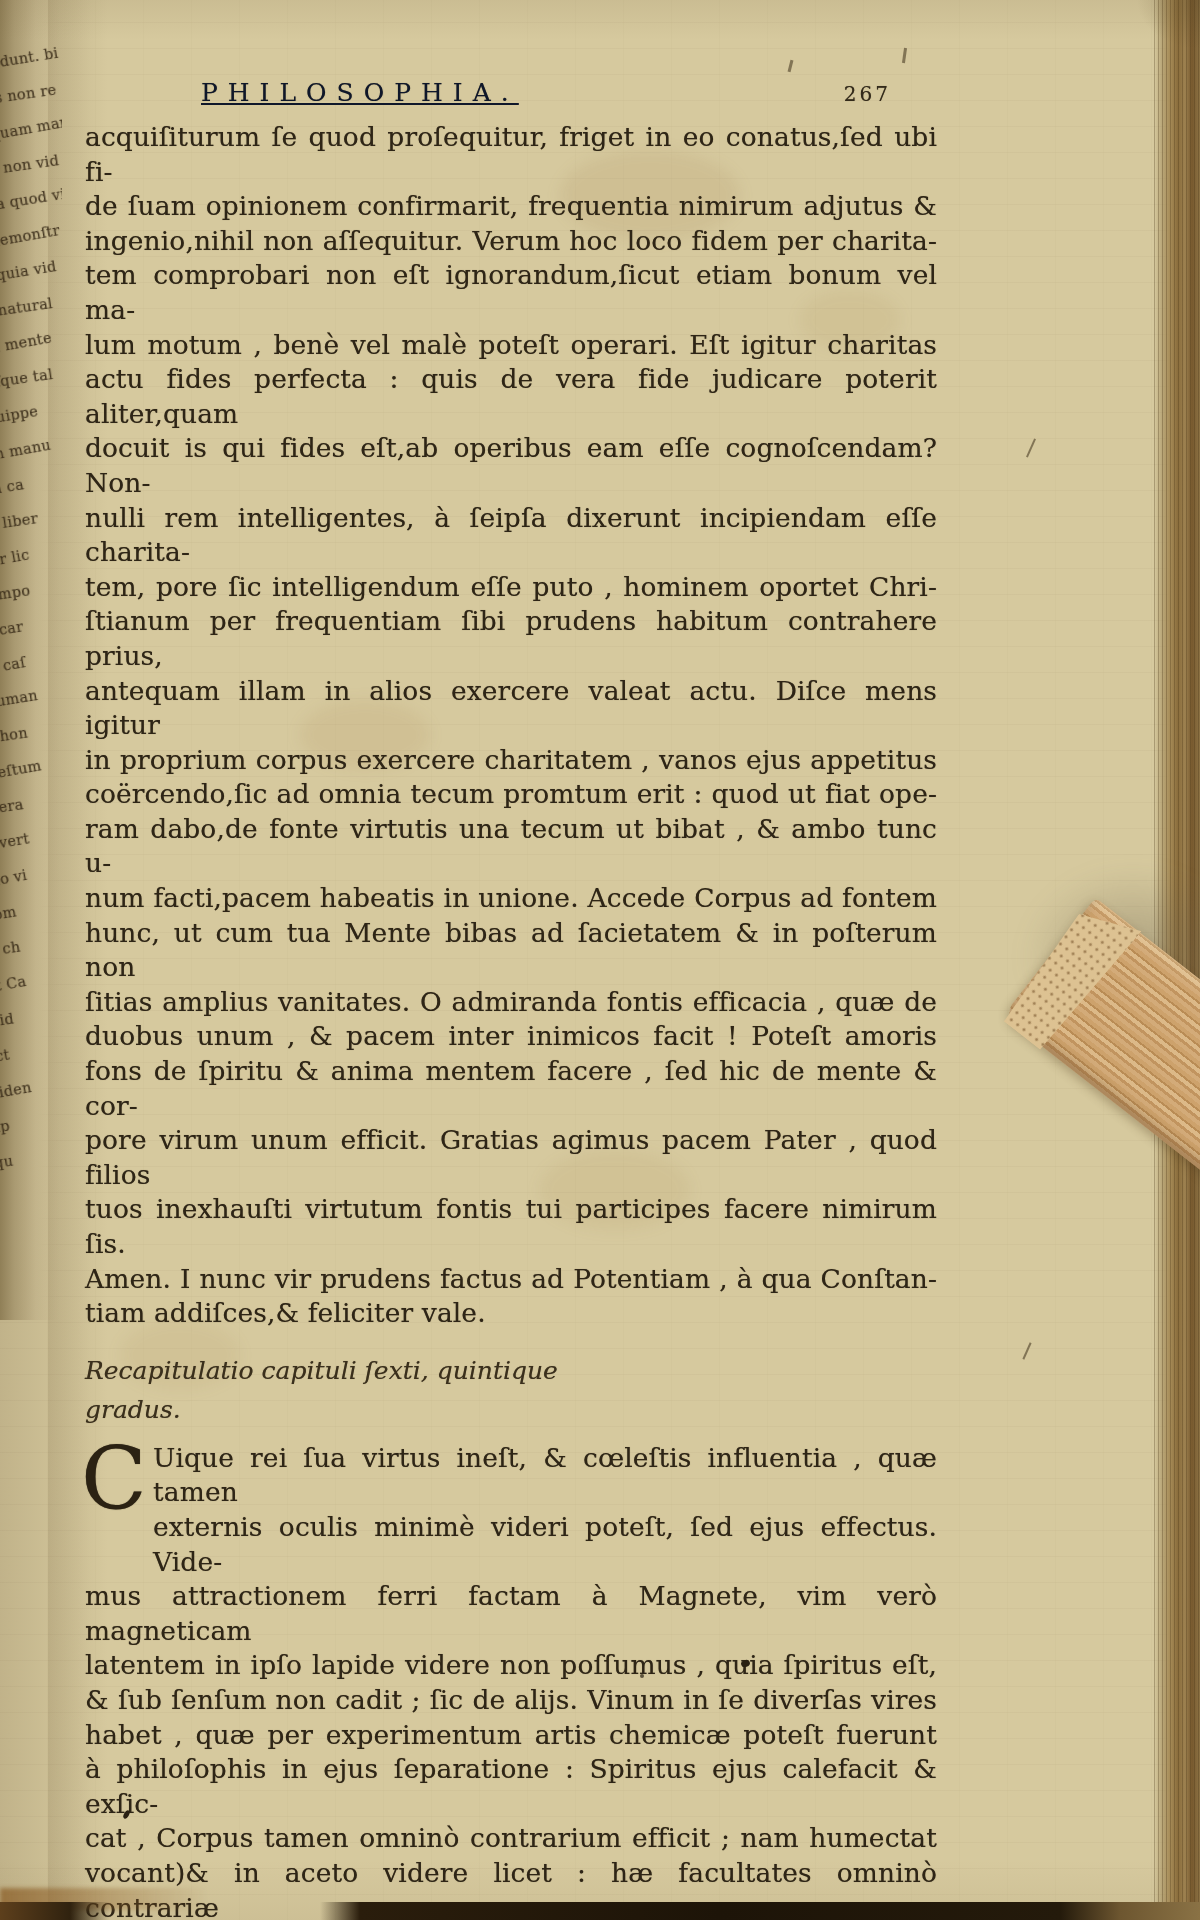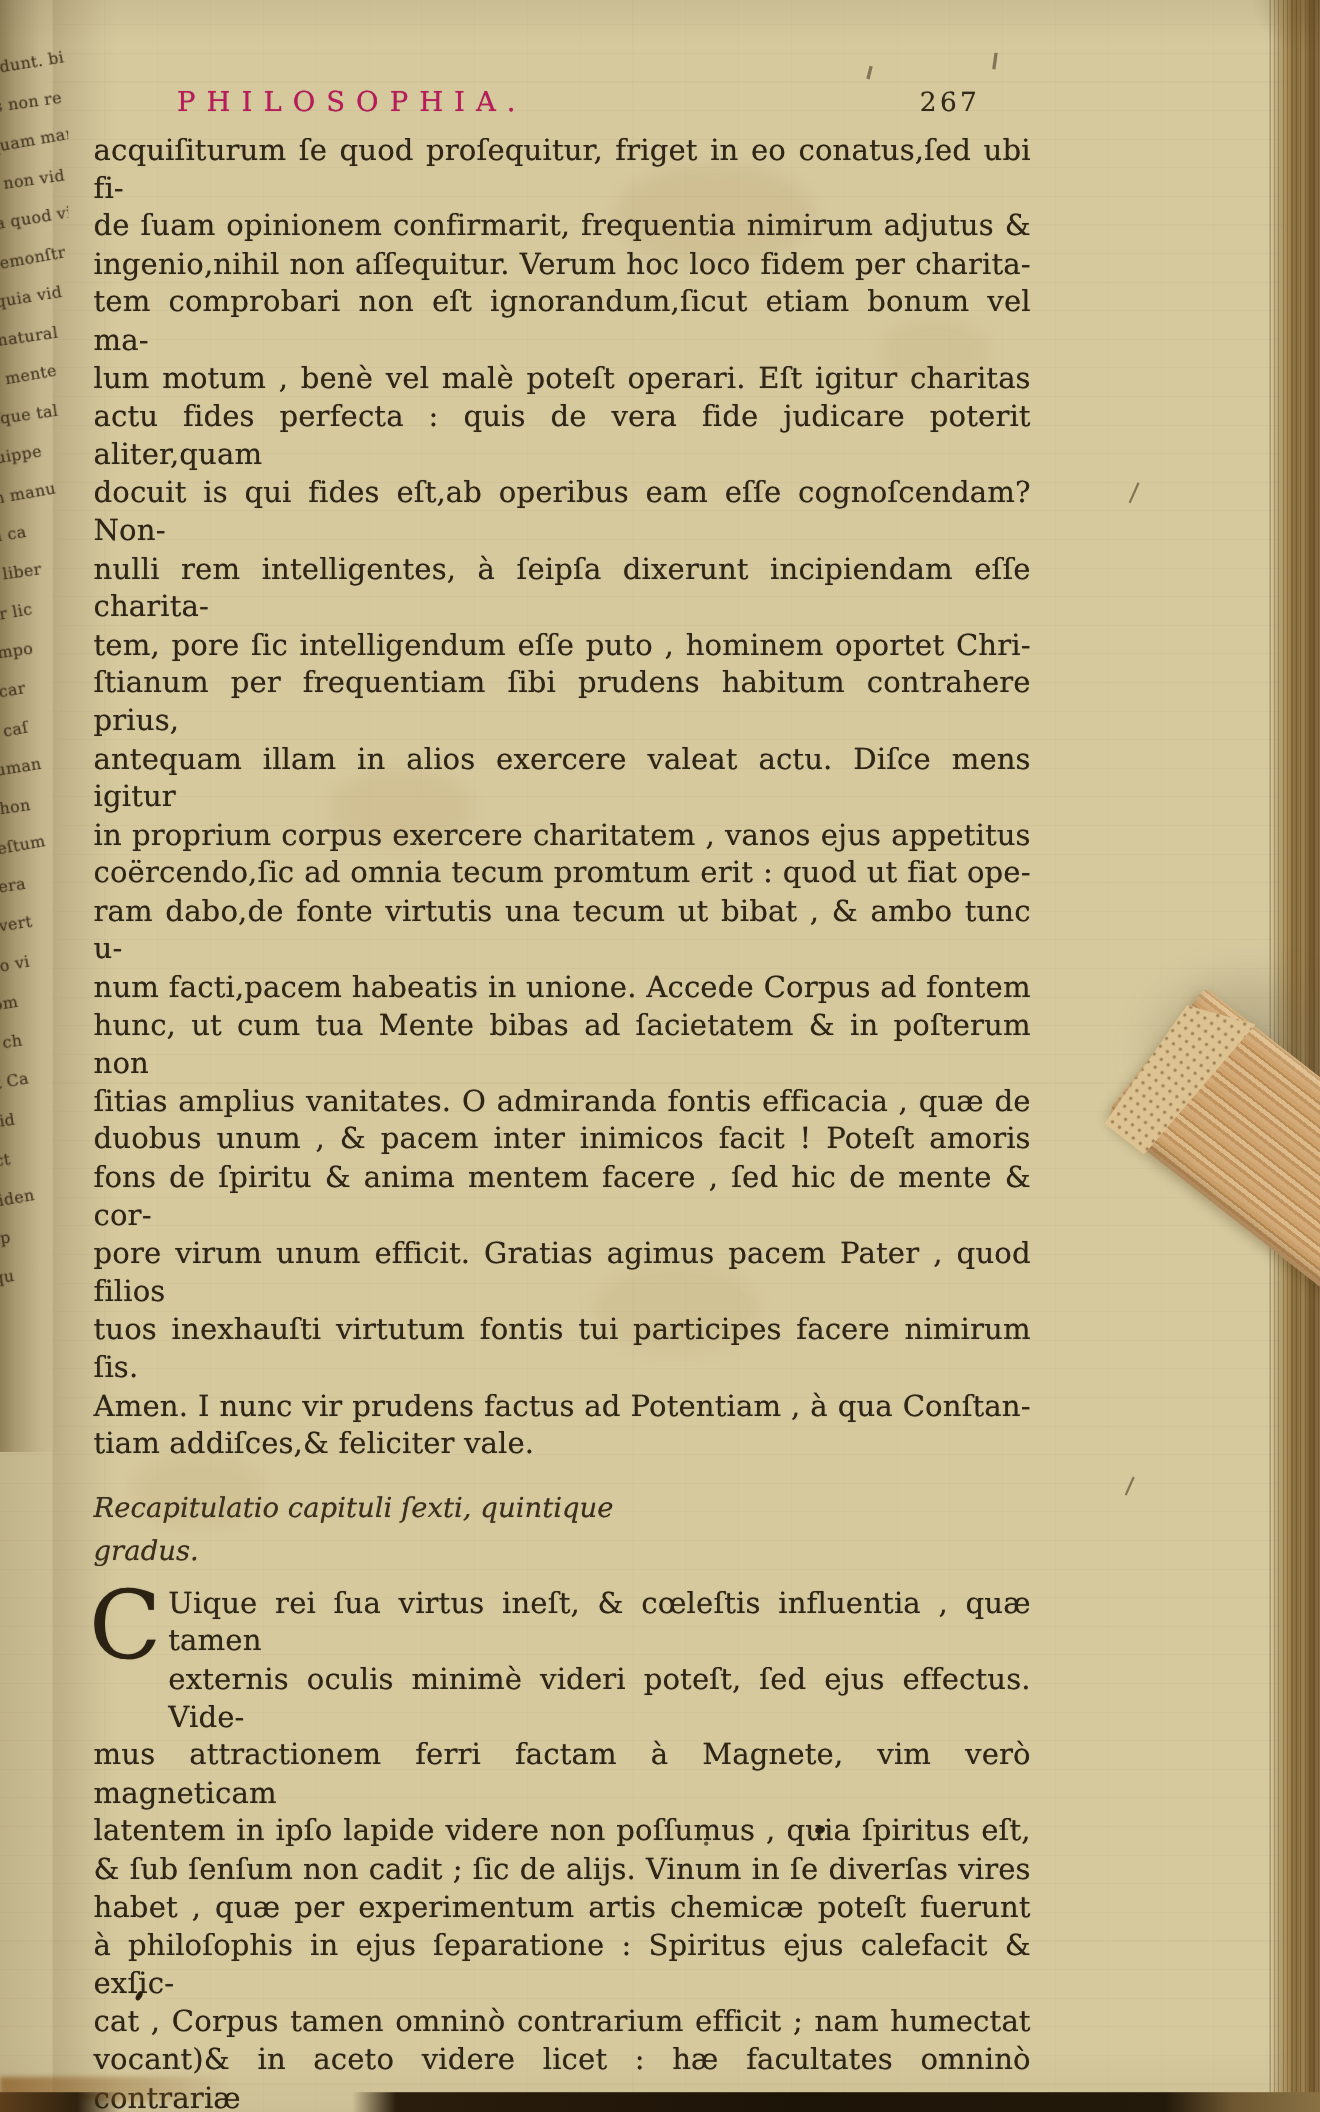--- a/index.html
+++ b/index.html
@@ -117,25 +117,26 @@
   }
 
   
   .column{
     position:absolute;left:85px;top:78px;width:852px;z-index:1;
     color:#2e2516;
   }
   .ink{text-shadow:0 0 0.7px rgba(46,37,22,0.55);}
   .header-row{display:flex;align-items:baseline;height:40px;}
   .running-title{
-    margin-left:76px;font-size:25px;letter-spacing:10px;
-    color:#be185d;
+    margin-left:116px;font-size:25px;letter-spacing:10px;
+    color:#0f172a;
+    text-decoration:underline;
   }
   .page-number{
-    margin-left:auto;margin-right:46px;font-size:24px;letter-spacing:3px;color:#332a1a;
+    margin-left:auto;margin-right:46px;font-size:20px;letter-spacing:3px;color:#332a1a;
   }
   .textline{
     font-size:26.5px;line-height:34.6px;
     text-align:justify;text-align-last:justify;
     letter-spacing:0.1px;
   }
   .para1{margin-top:2px;}
   .para1 div:last-child{text-align-last:left;}
   .section-heading{
     margin-top:20px;margin-right:90px;

